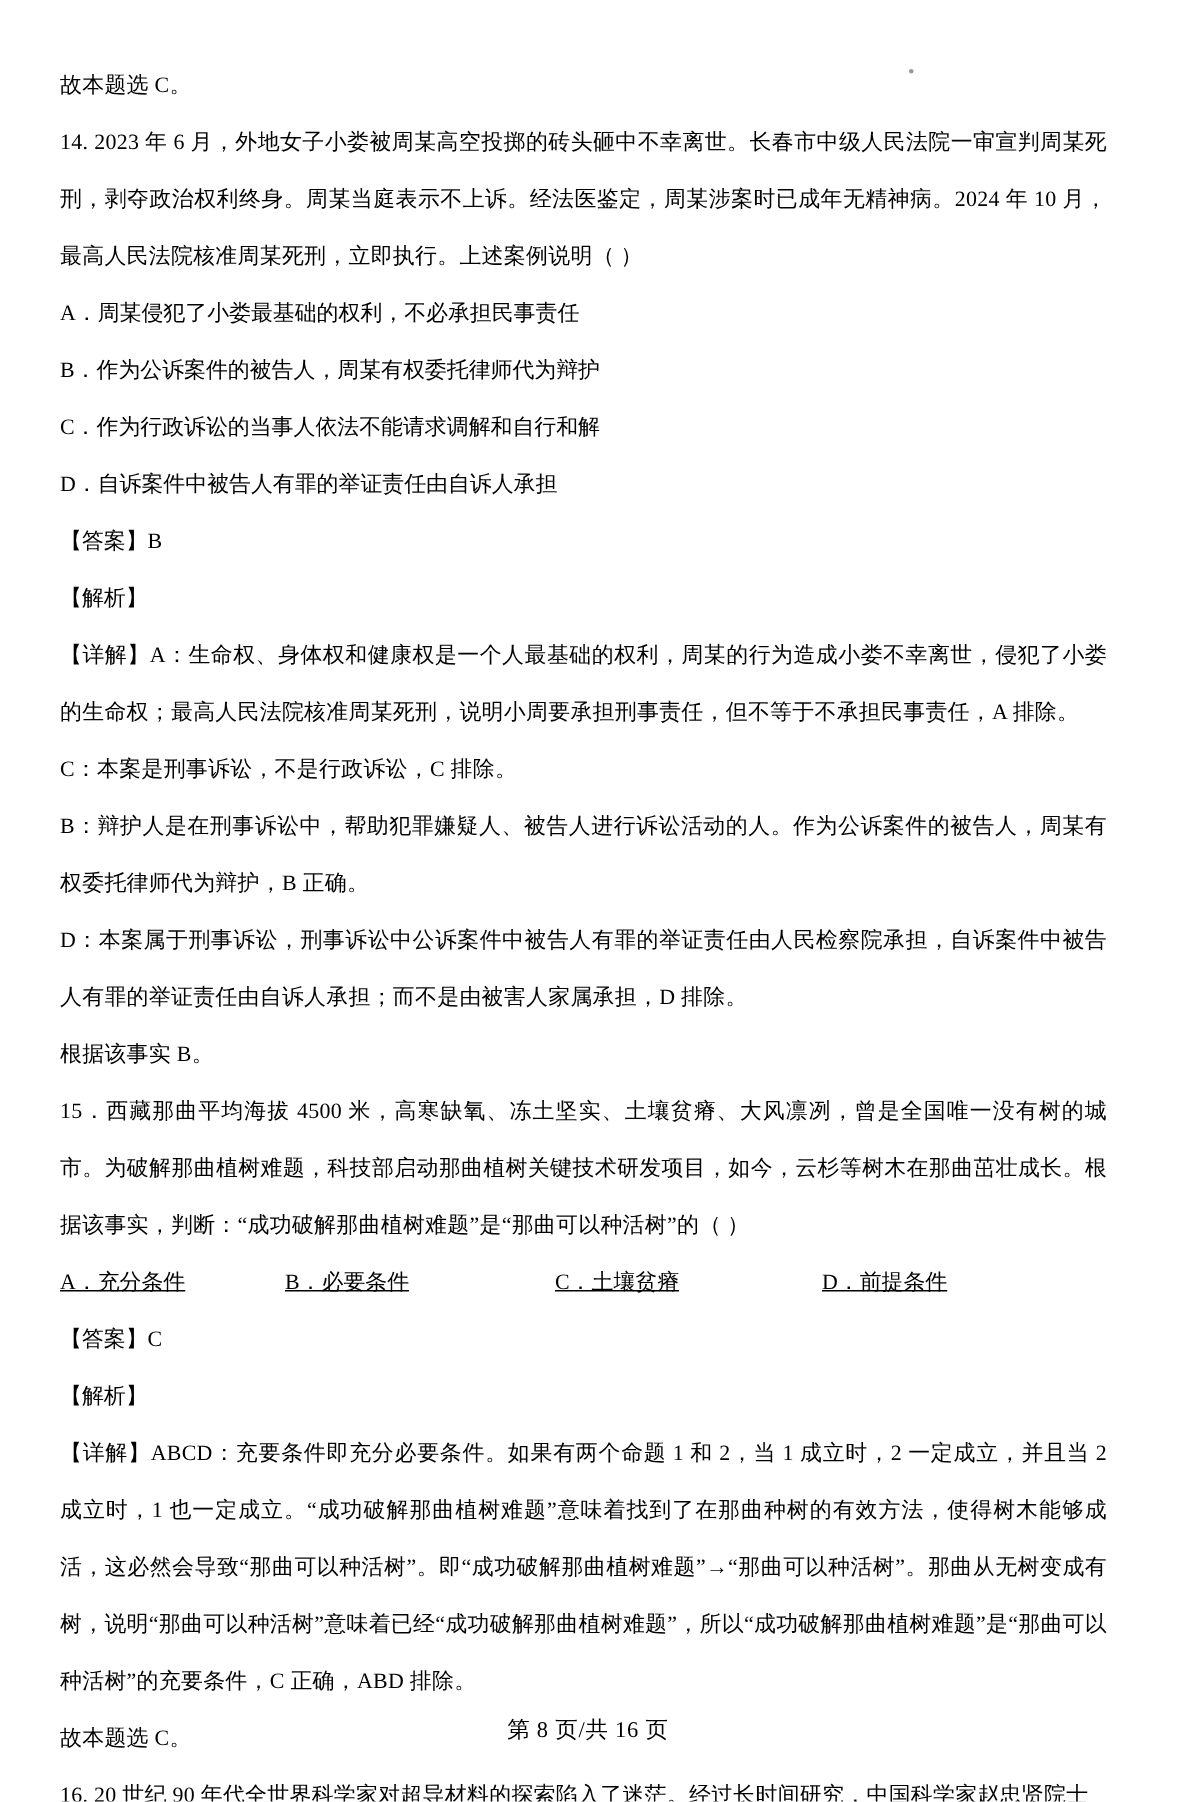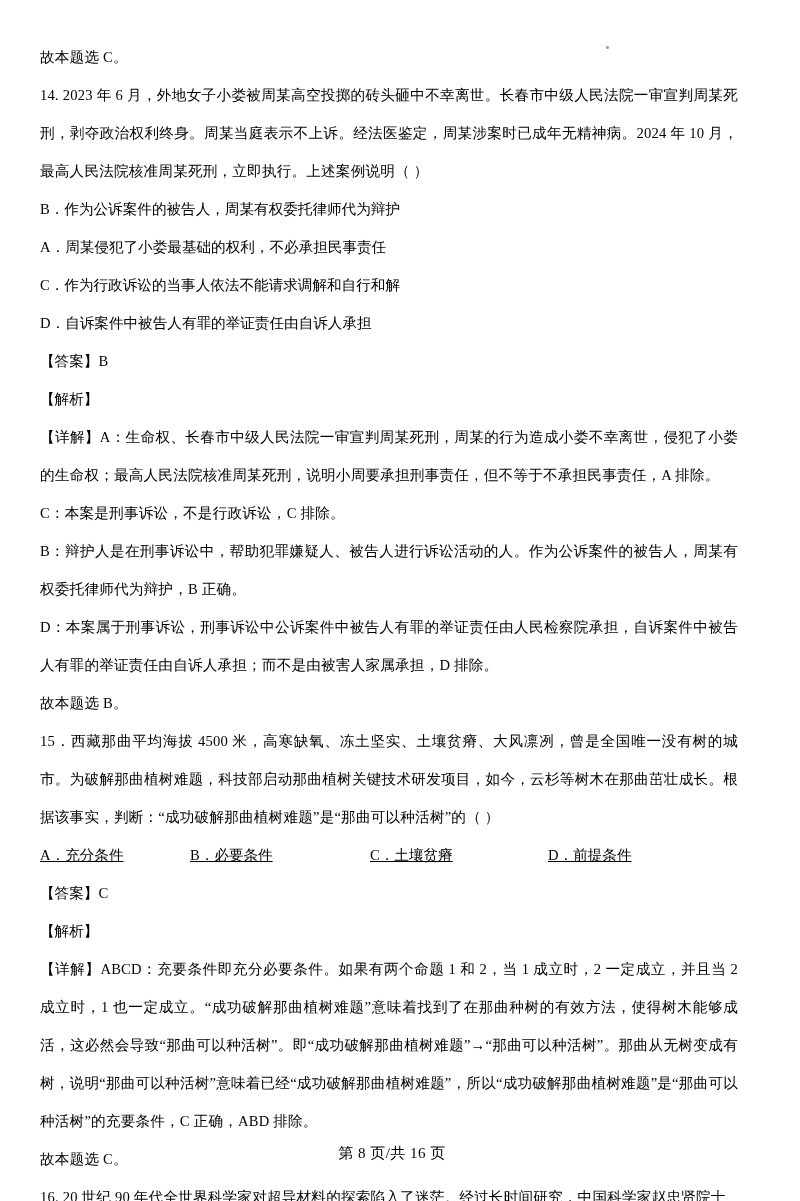--- a/index.html
+++ b/index.html
@@ -78,34 +78,34 @@
 <div class="page">
 
   <div class="dot-mark"></div>
 
   <div class="doc-body">
 
     <p class="para">故本题选 C。</p>
 
     <p class="para">14. 2023 年 6 月，外地女子小娄被周某高空投掷的砖头砸中不幸离世。长春市中级人民法院一审宣判周某死刑，剥夺政治权利终身。周某当庭表示不上诉。经法医鉴定，周某涉案时已成年无精神病。2024 年 10 月，最高人民法院核准周某死刑，立即执行。上述案例说明（      ）</p>
 
+    <p class="opt">A．周某侵犯了小娄最基础的权利，不必承担民事责任</p>
     <p class="opt">B．作为公诉案件的被告人，周某有权委托律师代为辩护</p>
-    <p class="opt">A．周某侵犯了小娄最基础的权利，不必承担民事责任</p>
     <p class="opt">C．作为行政诉讼的当事人依法不能请求调解和自行和解</p>
     <p class="opt">D．自诉案件中被告人有罪的举证责任由自诉人承担</p>
 
     <p class="tag">【答案】B</p>
     <p class="tag">【解析】</p>
 
-    <p class="para">【详解】A：生命权、长春市中级人民法院一审宣判周某死刑，周某的行为造成小娄不幸离世，侵犯了小娄的生命权；最高人民法院核准周某死刑，说明小周要承担刑事责任，但不等于不承担民事责任，A 排除。</p>
+    <p class="para">【详解】A：生命权、身体权和健康权是一个人最基础的权利，周某的行为造成小娄不幸离世，侵犯了小娄的生命权；最高人民法院核准周某死刑，说明小周要承担刑事责任，但不等于不承担民事责任，A 排除。</p>
     <p class="para">C：本案是刑事诉讼，不是行政诉讼，C 排除。</p>
     <p class="para">B：辩护人是在刑事诉讼中，帮助犯罪嫌疑人、被告人进行诉讼活动的人。作为公诉案件的被告人，周某有权委托律师代为辩护，B 正确。</p>
     <p class="para">D：本案属于刑事诉讼，刑事诉讼中公诉案件中被告人有罪的举证责任由人民检察院承担，自诉案件中被告人有罪的举证责任由自诉人承担；而不是由被害人家属承担，D 排除。</p>
 
-    <p class="para">故本题选 B。</p>
+    <p class="para">根据该事实 B。</p>
 
     <p class="para">15．西藏那曲平均海拔 4500 米，高寒缺氧、冻土坚实、土壤贫瘠、大风凛冽，曾是全国唯一没有树的城市。为破解那曲植树难题，科技部启动那曲植树关键技术研发项目，如今，云杉等树木在那曲茁壮成长。根据该事实，判断：“成功破解那曲植树难题”是“那曲可以种活树”的（      ）</p>
 
     <p class="opt-row">
       <span class="opt-cell c1">A．充分条件</span>
       <span class="opt-cell c2">B．必要条件</span>
       <span class="opt-cell c3">C．土壤贫瘠</span>
       <span class="opt-cell c4">D．前提条件</span>
     </p>
 

